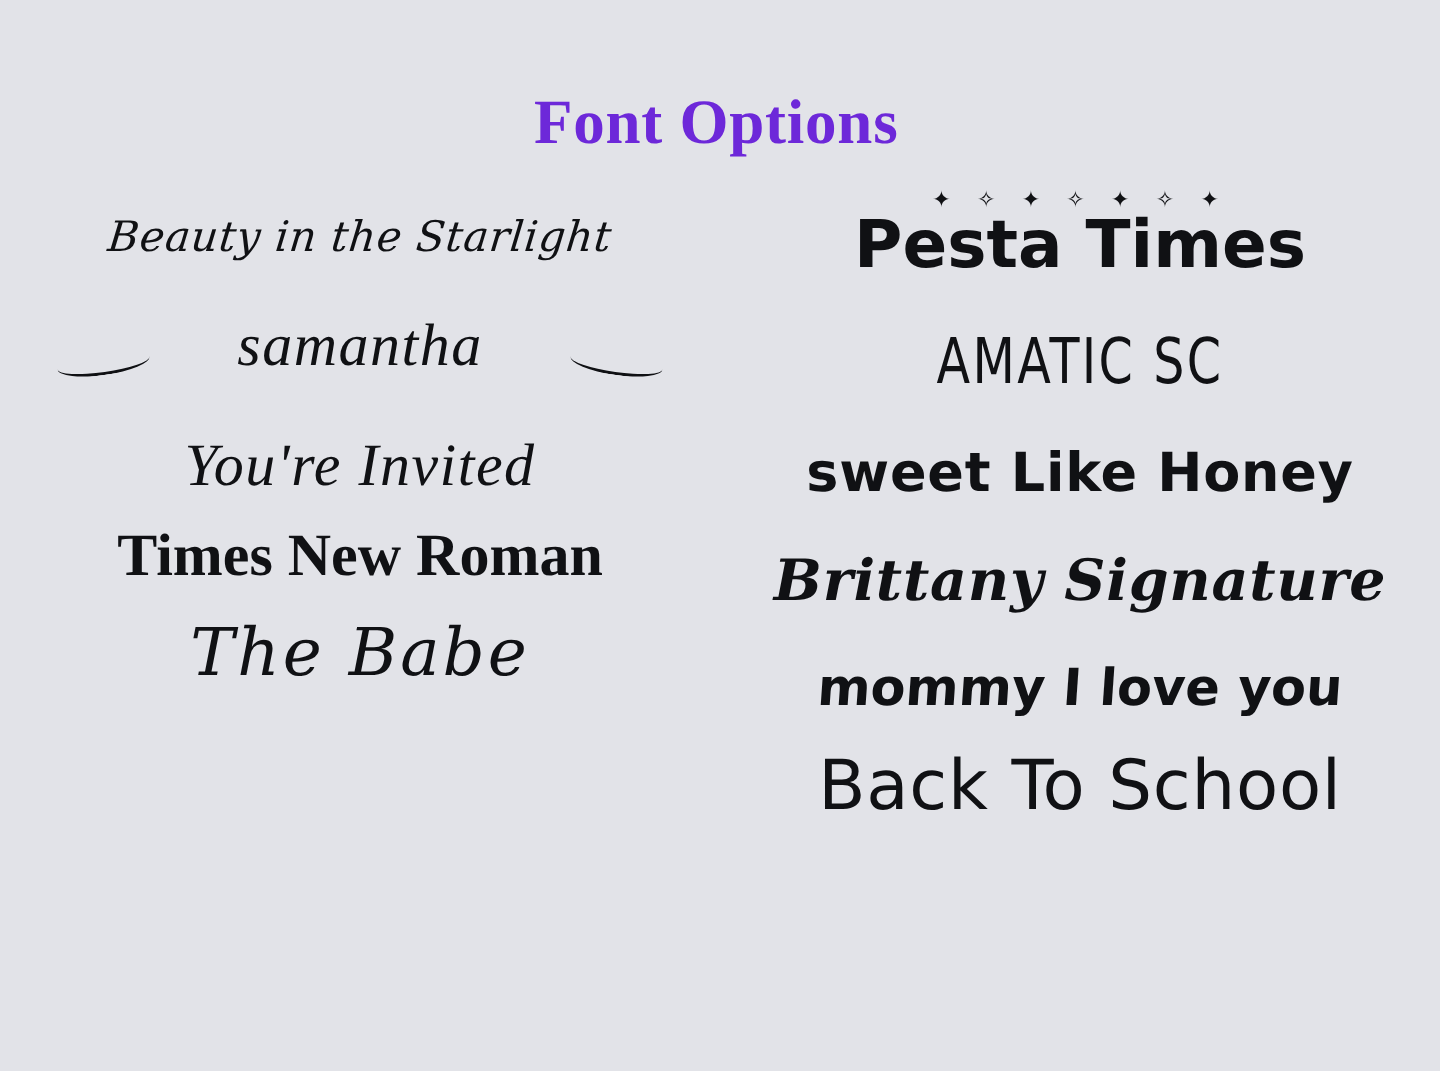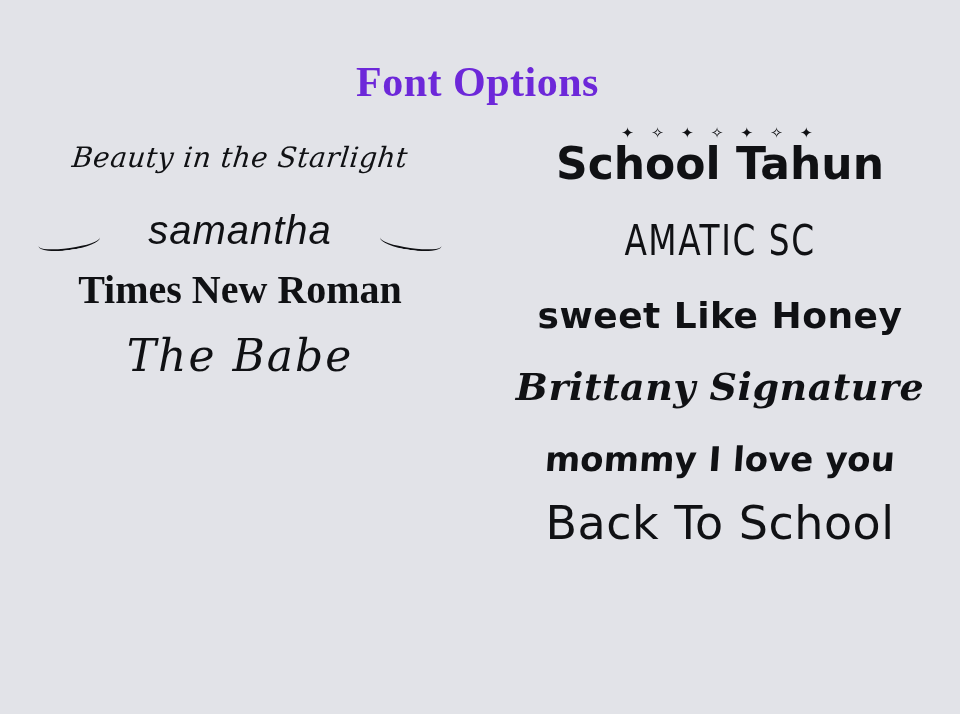--- a/index.html
+++ b/index.html
@@ -60,21 +60,21 @@
   .s-beauty {
     font-family: "DejaVu Serif", serif;
     font-style: italic;
     font-size: 28px;
     font-weight: 400;
     margin-top: 22px;
     transform: skewX(-6deg);
     letter-spacing: 0.5px;
   }
   .s-samantha {
-    font-family: Liberation Sans, sans-serif;
+    font-family: Liberation Serif, serif;
     font-style: italic;
     font-size: 40px;
     font-weight: 400;
     margin-top: 38px;
     letter-spacing: 1px;
     position: relative;
   }
   .s-samantha::before,
   .s-samantha::after {
     content: "";
@@ -182,28 +182,29 @@
 
 <div class="page">
 
   <div class="title">Font Options</div>
 
   <div class="columns">
 
     <div class="col">
       <div class="sample s-beauty">Beauty in the Starlight</div>
       <div class="sample s-samantha">samantha</div>
+      <div class="sample s-invited">You're Invited</div>
       <div class="sample s-times">Times New Roman</div>
       <div class="sample s-babe">The Babe</div>
     </div>
 
     <div class="col">
       <div class="sample s-pesta">
         <span class="sparkles">✦ ✧ ✦ ✧ ✦ ✧ ✦</span>
-        <span>School Tahun</span>
+        <span>Pesta Times</span>
       </div>
       <div class="sample s-amatic">AMATIC SC</div>
       <div class="sample s-sweet">sweet Like Honey</div>
       <div class="sample s-brittany">Brittany Signature</div>
       <div class="sample s-mommy">mommy I love you</div>
       <div class="sample s-back">Back To School</div>
     </div>
 
   </div>
 </div>

